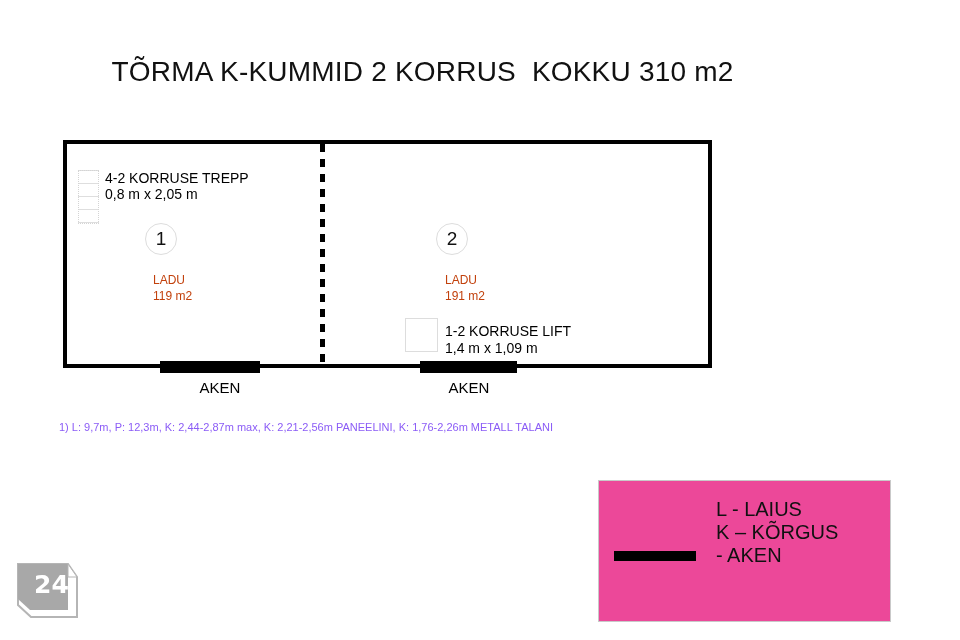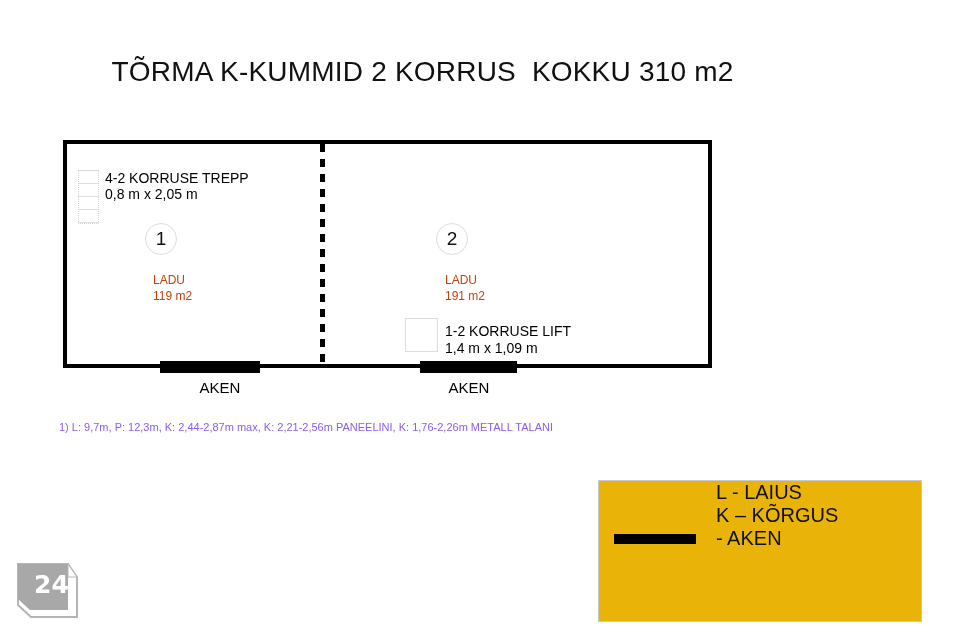--- a/index.html
+++ b/index.html
@@ -72,23 +72,24 @@
   .win-bar-1 { left: 160px; width: 100px; }
   .win-bar-2 { left: 420px; width: 97px; }
   .win-label { top: 379px; width: 100px; text-align: center; font-size: 15px; }
   .win-label-1 { left: 170px; }
   .win-label-2 { left: 419px; }
 
   .notes { left: 36px; top: 419px; font-size: 11px; line-height: 16.5px; color: #8b5cf6; margin-left: 23px; }
 
   .legend-box {
     left: 598px; top: 480px;
-    width: 324px; height: 142px;
+    width: 293px; height: 142px;
     border: 1px solid #c9c9c9;
-    background: #eab308;
+    background: #ec4899;
+    padding-top: 17px;
   }
   .legend-row {
     display: flex; align-items: center;
     height: 23px;
     font-size: 20px; color: #111;
   }
   .legend-sym-cell { width: 117px; display: flex; align-items: center; justify-content: flex-start; padding-left: 15px; }
   .legend-dash {
     width: 82px; height: 5px;
     background: repeating-linear-gradient(to right, #000 0 8px, transparent 8px 13px);

